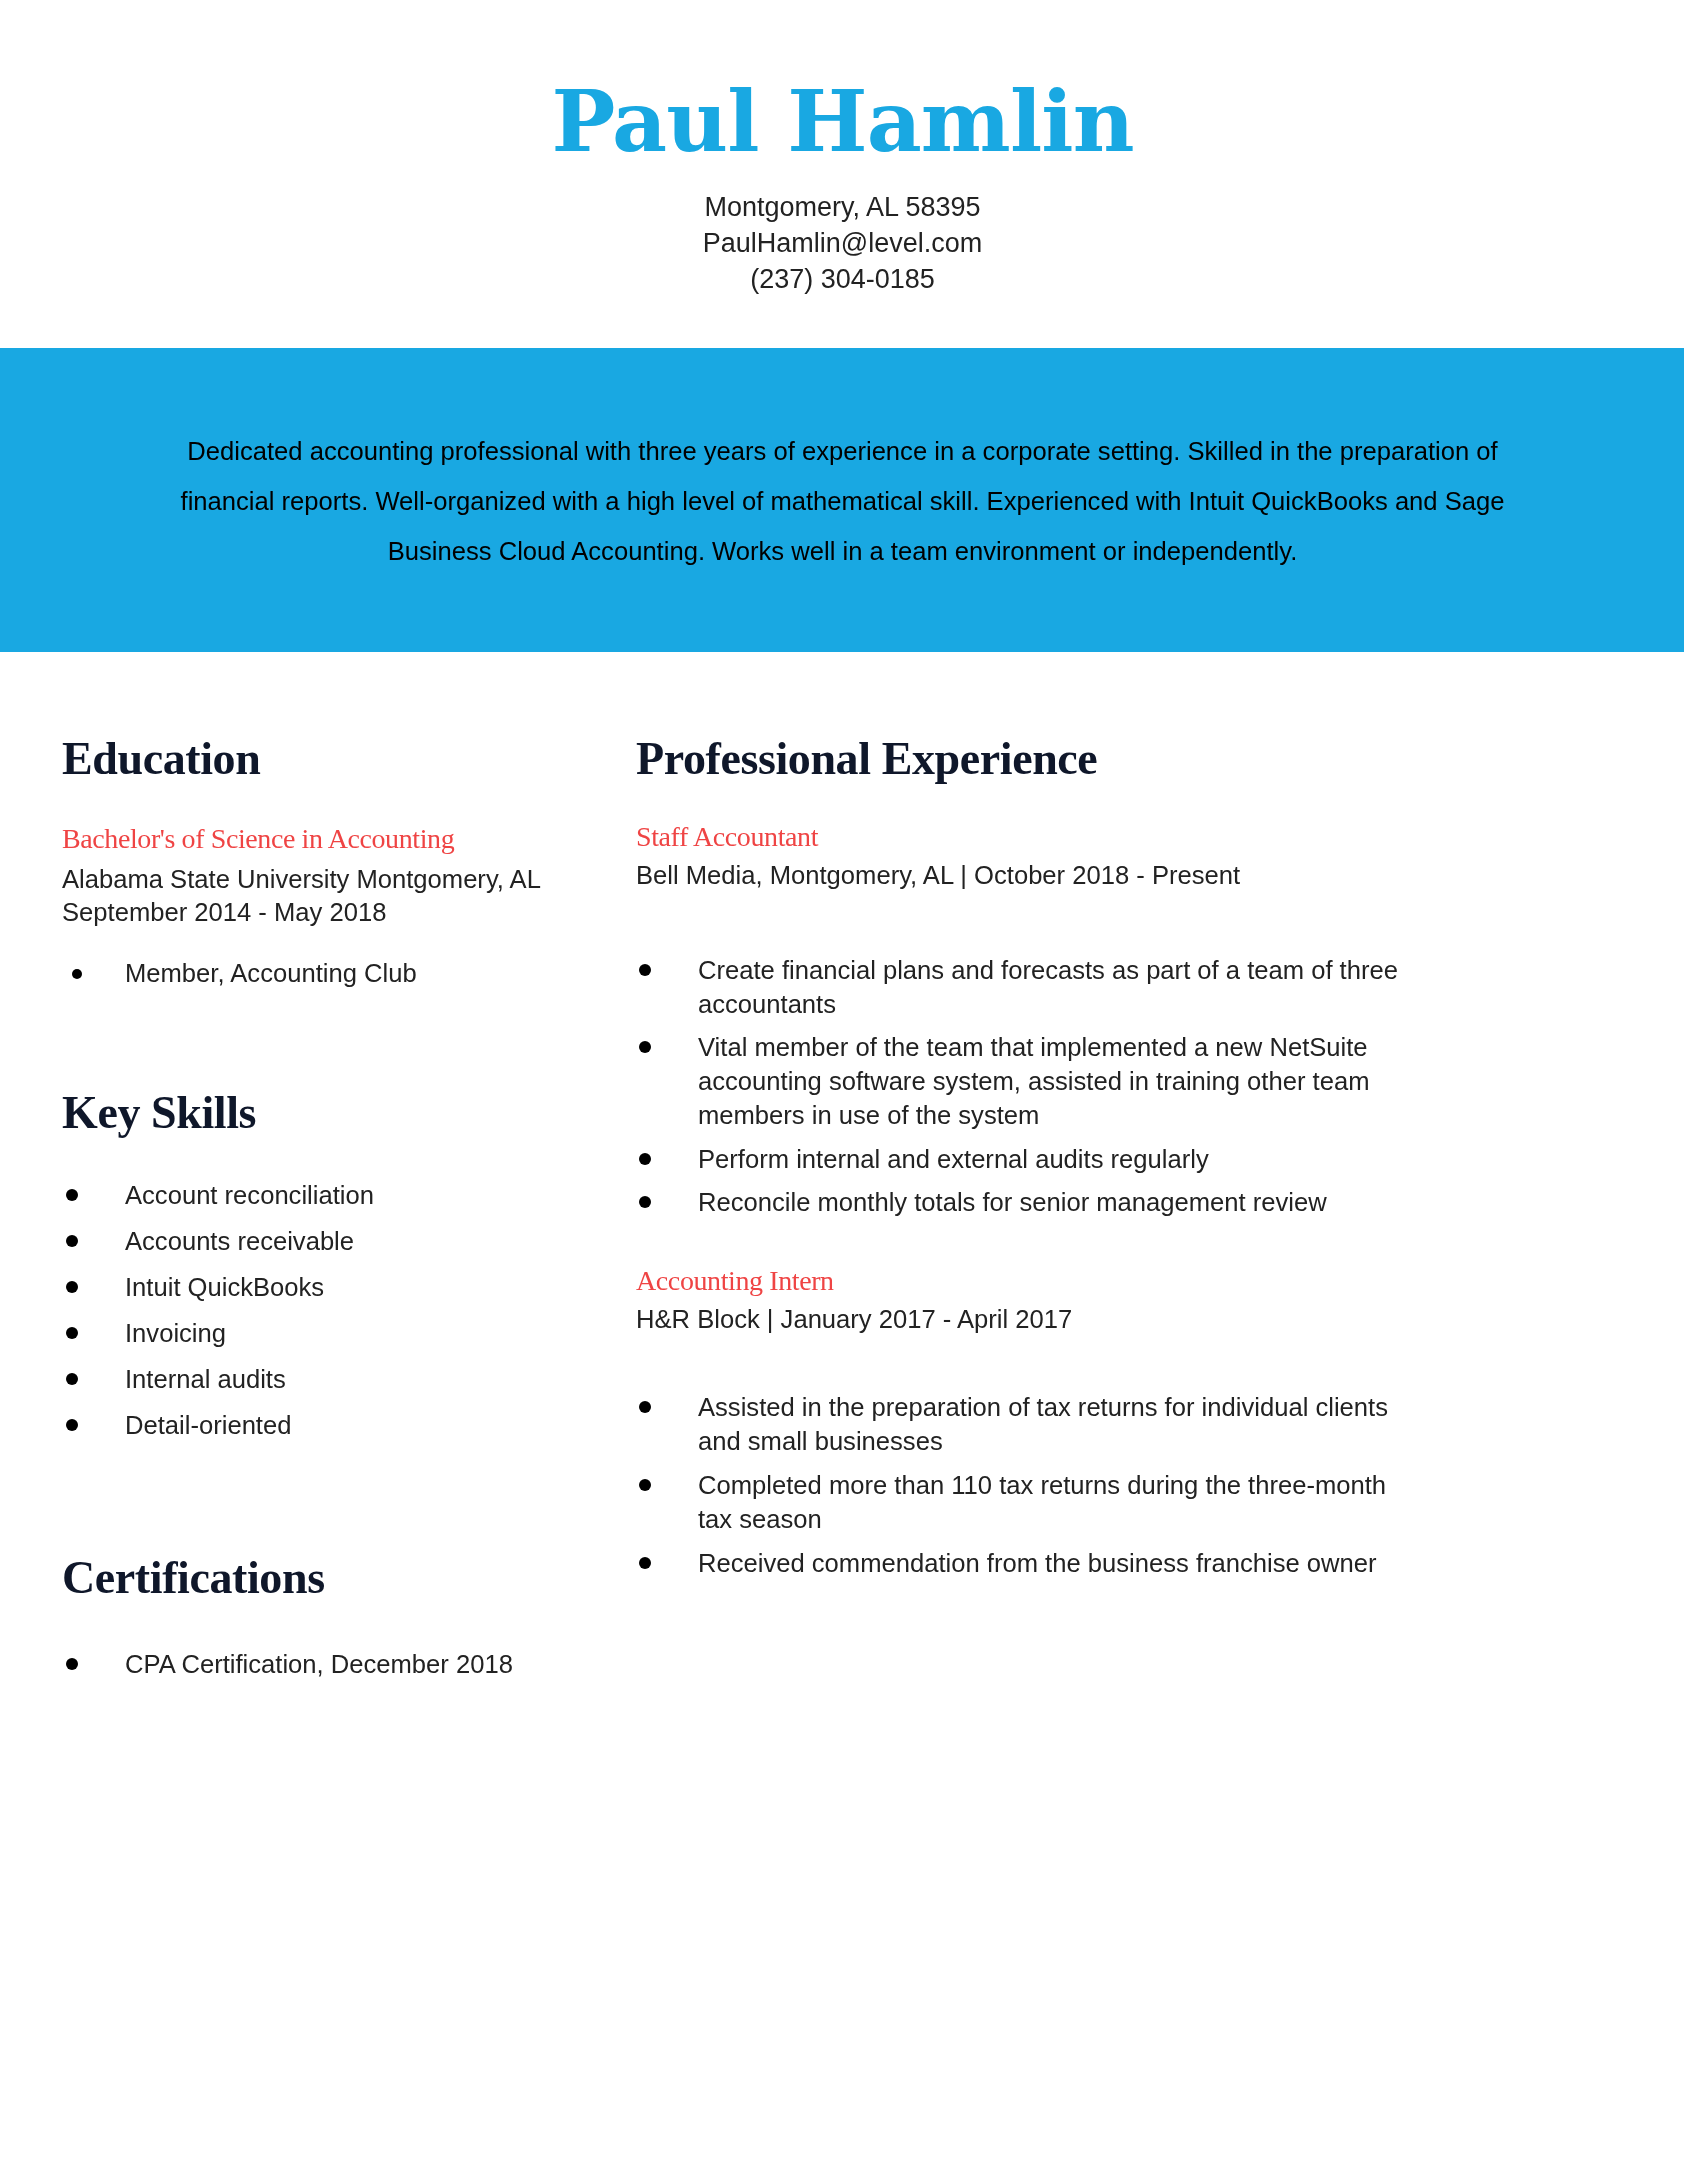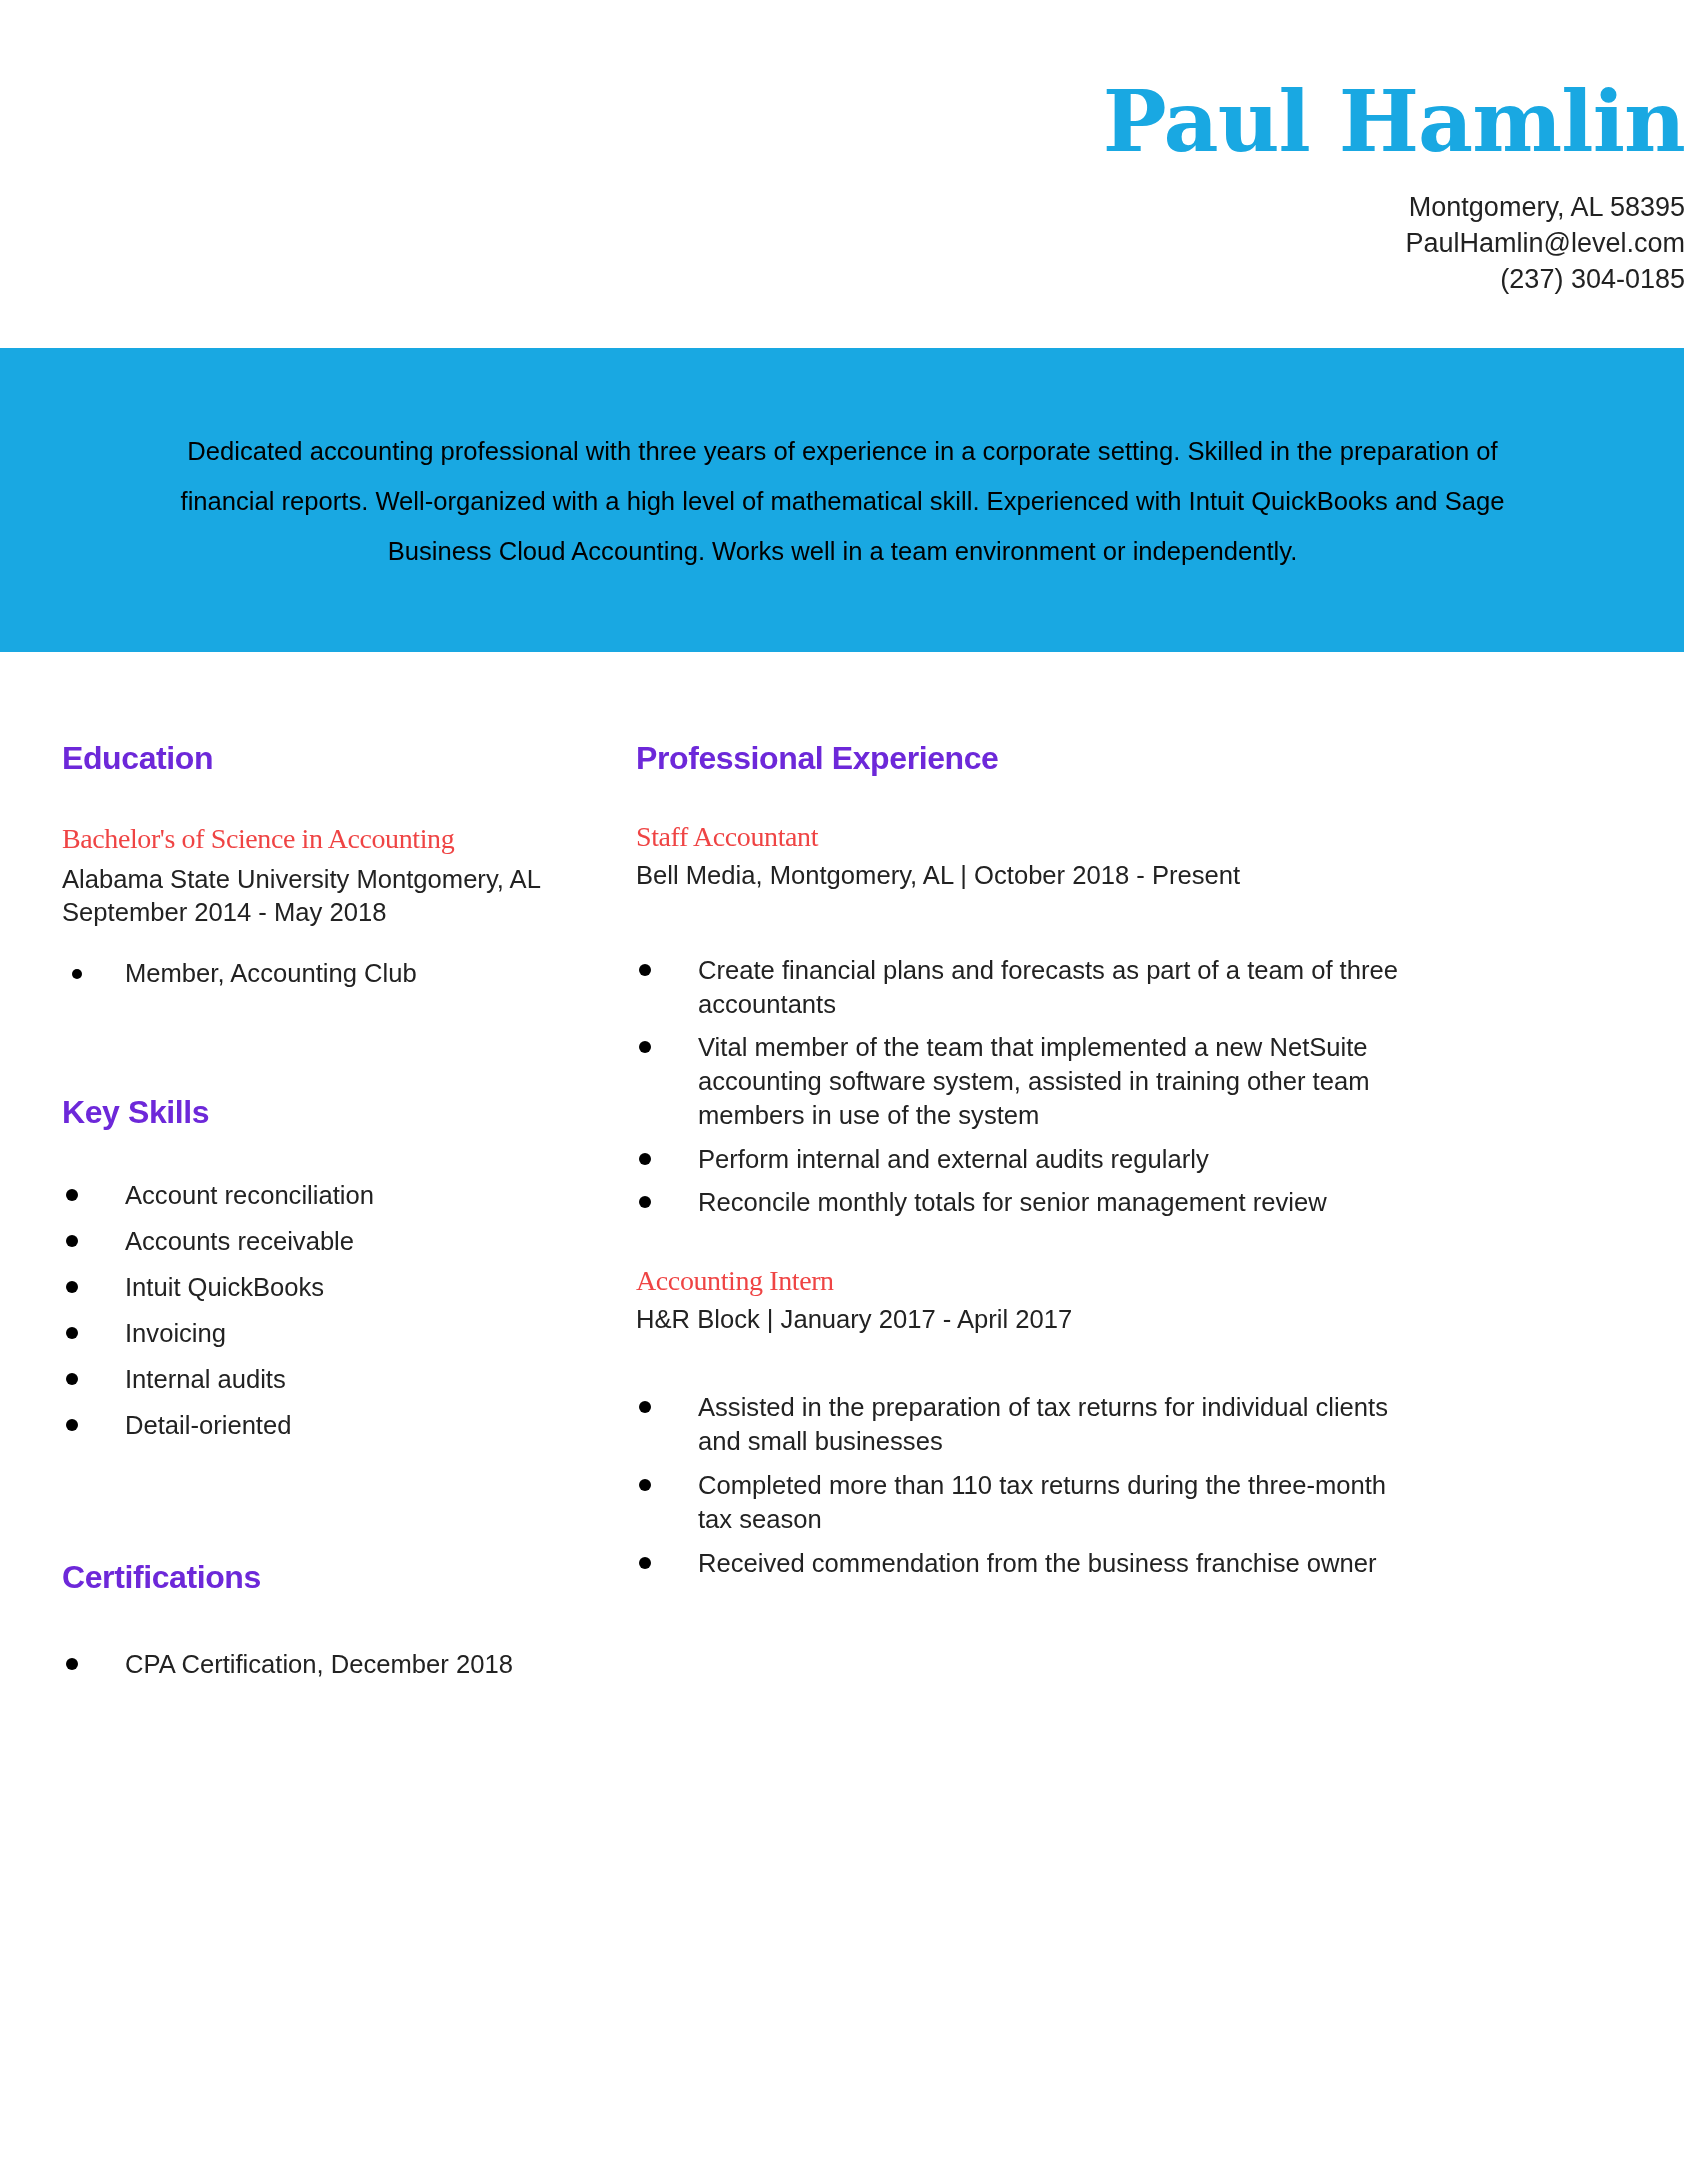--- a/index.html
+++ b/index.html
@@ -1,19 +1,19 @@
 <!DOCTYPE html>
 <html style="font-size:13.6px"><head>
   <meta charset="utf-8">
   <style>
     * { margin: 0; padding: 0; box-sizing: border-box; }
     html, body { width: 1685px; height: 2181px; background: #ffffff; overflow: hidden; }
     body { position: relative; font-family: "Liberation Sans", "DejaVu Sans", sans-serif; color: #1e1e1e; }
 
-    .header { position: absolute; left: 0; top: 0; width: 1685px; height: 348px; text-align: right; }
+    .header { position: absolute; left: 0; top: 0; width: 1685px; height: 348px; text-align: center; }
     .name {
       position: absolute; left: 0; width: 100%; top: 70px;
       font-family: "DejaVu Serif", "Liberation Serif", serif;
       font-weight: bold; font-size: 85px; line-height: 102px;
       color: #19a8e2; letter-spacing: -0.9px;
     }
     .contact {
       position: absolute; left: 0; width: 100%; top: 189px;
       font-size: 27px; line-height: 36px; color: #222;
     }
@@ -26,23 +26,23 @@
     .summary-text {
       position: absolute; left: 162px; right: 162px; top: 78px;
       text-align: center; color: #000000;
       font-size: 25.6px; line-height: 50px;
     }
 
     .col-left { position: absolute; left: 62px; top: 733px; width: 511px; }
     .col-right { position: absolute; left: 636px; top: 733px; width: 869px; }
 
     .section-title {
-      font-family: Liberation Sans, sans-serif;
-      font-weight: bold; font-size: 32px; line-height: 51px;
-      color: #6d28d9; letter-spacing: -0.4px;
+      font-family: Liberation Serif, serif;
+      font-weight: bold; font-size: 46px; line-height: 51px;
+      color: #0f172a; letter-spacing: -0.4px;
     }
     .entry-title {
       font-family: Liberation Serif, serif;
       font-size: 28px; line-height: 37px; color: #ef4444;
       letter-spacing: -0.4px;
     }
     .meta { font-size: 25.6px; line-height: 32px; color: #222; }
 
     ul.bullets { list-style: none; }
     ul.bullets li { position: relative; font-size: 25.6px; line-height: 34px; color: #222; }

